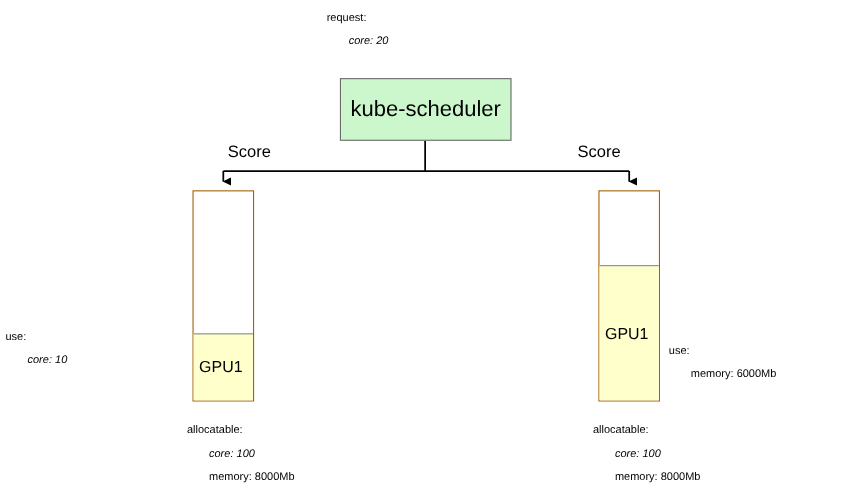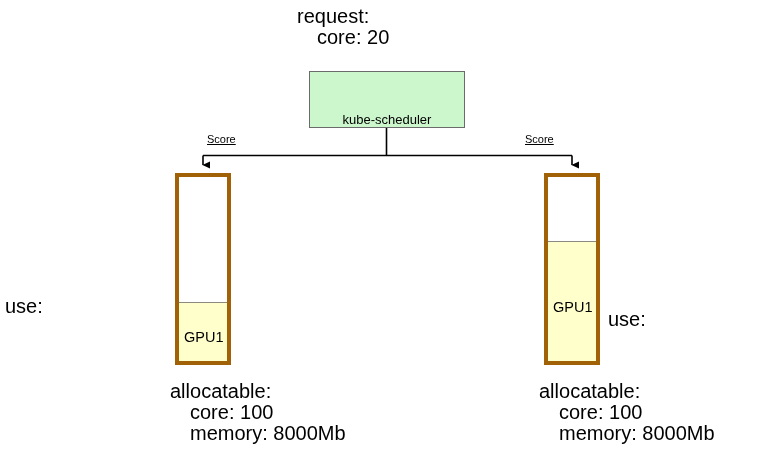--- a/index.html
+++ b/index.html
@@ -20,53 +20,52 @@
     position: absolute;
     left: 0;
     top: 0;
     width: 765px;
     height: 453px;
     pointer-events: none;
   }
 
   .textblock {
     position: absolute;
-    font-size: 20px;
+    font-size: 10px;
     line-height: 21px;
     white-space: nowrap;
   }
   .textblock .head { display: block; }
-  .textblock .sub  { display: block; padding-left: 20px; }
+  .textblock .sub  { display: block; padding-left: 20px; font-style: italic; }
   .textblock .sub2 { display: block; padding-left: 20px; }
 
   .edge-label {
     position: absolute;
-    font-size: 11px;
+    font-size: 15px;
     line-height: 16px;
     white-space: nowrap;
-    text-decoration: underline;
   }
 
   .node-box {
     position: absolute;
     box-sizing: border-box;
     border: 1px solid #6b6b6b;
   }
   .scheduler {
     background: #ccf7cc;
     display: flex;
-    align-items: flex-end;
+    align-items: center;
     justify-content: center;
-    font-size: 13px;
+    font-size: 20px;
   }
 
   .gpu-node {
     position: absolute;
     box-sizing: border-box;
-    border: 4px solid #a16207;
+    border: 1px solid #a16207;
     background: #ffffff;
   }
   .gpu-fill {
     position: absolute;
     left: 0;
     right: 0;
     bottom: 0;
     background: #ffffcc;
     border-top: 1px solid #8a8a80;
     box-sizing: border-box;
@@ -112,35 +111,37 @@
   <div class="edge-label" style="left:207px; top:131px;">Score</div>
   <div class="edge-label" style="left:525px; top:131px;">Score</div>
 
   <div class="gpu-node" style="left:175px; top:173px; width:56px; height:192px;">
     <div class="gpu-fill" style="height:32%;"></div>
     <div class="gpu-label" style="top:152px;">GPU1</div>
   </div>
 
   <div class="textblock" style="left:5px; top:296px;">
     <span class="head">use:</span>
+    <span class="sub">core: 10</span>
   </div>
 
   <div class="textblock" style="left:170px; top:381px;">
     <span class="head">allocatable:</span>
     <span class="sub">core: 100</span>
     <span class="sub2">memory: 8000Mb</span>
   </div>
 
   <div class="gpu-node" style="left:544px; top:173px; width:56px; height:192px;">
     <div class="gpu-fill" style="height:65%;"></div>
     <div class="gpu-label" style="top:122px;">GPU1</div>
   </div>
 
   <div class="textblock" style="left:608px; top:309px;">
     <span class="head">use:</span>
+    <span class="sub2">memory: 6000Mb</span>
   </div>
 
   <div class="textblock" style="left:539px; top:381px;">
     <span class="head">allocatable:</span>
     <span class="sub">core: 100</span>
     <span class="sub2">memory: 8000Mb</span>
   </div>
 
 </div>
 

